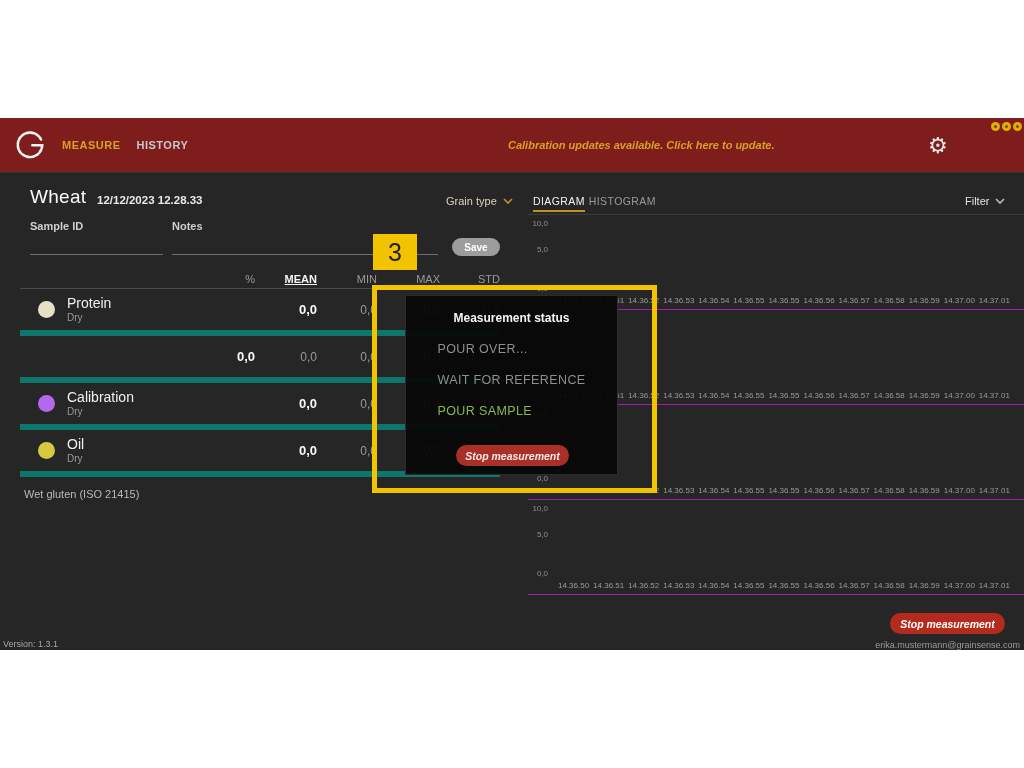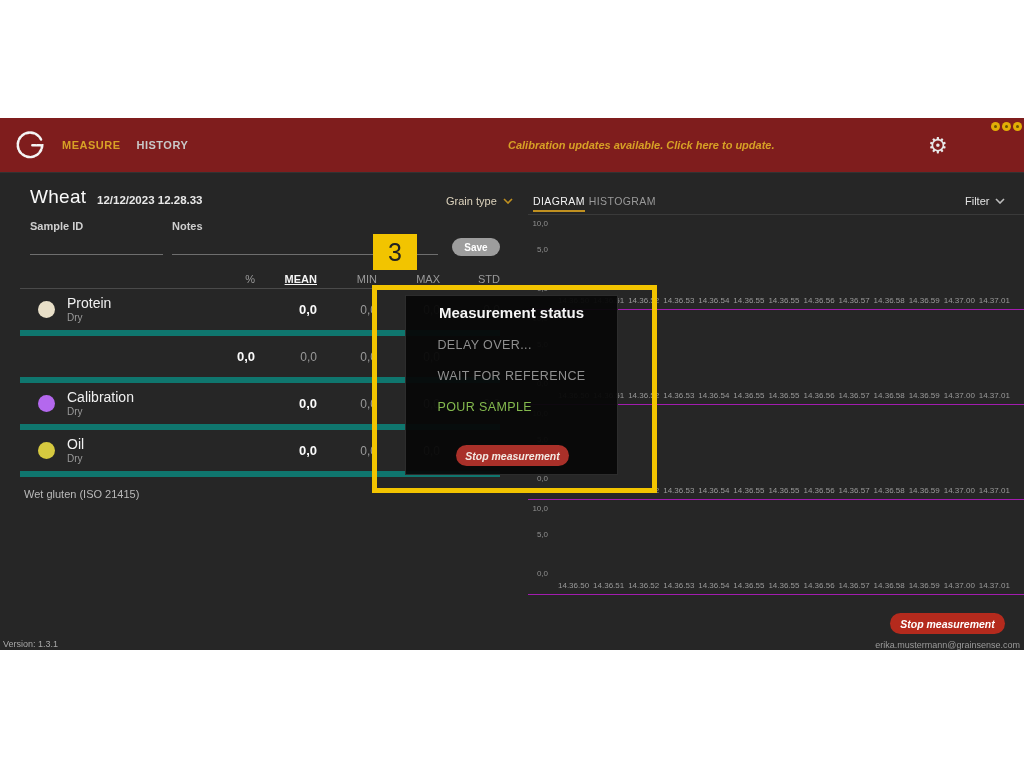--- a/index.html
+++ b/index.html
@@ -60,21 +60,21 @@
   .chart-row { position:relative; height:95px; border-bottom:1px solid #a21caf; }
   .ylab { position:absolute; left:2px; width:18px; text-align:right; font-size:8px; color:#8f8f8f; }
   .ylab.y10 { top:4px; } .ylab.y5 { top:24px;margin-top:6px; } .ylab.y0 { top:69px; }
   .ticks { position:absolute; left:30px; right:14px; bottom:4px; display:flex; justify-content:space-between; }
   .ticks span { font-size:8px; color:#9a9a9a; white-space:nowrap; }
 
   
   #hl-badge { position:absolute; left:373px; top:61px; width:44px; height:36px; background:#f2c400; color:#222; font-size:25px; font-weight:300; display:flex; align-items:center; justify-content:center; z-index:6; }
   #hl-rect { position:absolute; left:372px; top:112px; width:285px; height:208px; border:5px solid #f2c400; z-index:6; pointer-events:none; }
   #dialog { position:absolute; left:405px; top:122px; width:213px; height:180px; background:rgba(7,7,7,0.95); border:1px solid #2c2c2c; z-index:5; display:flex; flex-direction:column; align-items:center; }
-  #dialog-title { margin-top:8px; font-size:15px; font-weight:bold; color:#f5f5f5; }
+  #dialog-title { margin-top:15px; font-size:12px; font-weight:bold; color:#f5f5f5; }
   .status-line { margin-top:17px; font-size:12.5px; letter-spacing:.4px; }
   #dialog-stop { position:absolute; left:50px; bottom:8px; width:113px; height:21px; border-radius:11px; background:#a93029; color:#f3e9e3; font-size:10.5px; font-weight:600; font-style:italic; display:flex; align-items:center; justify-content:center; cursor:pointer; }
 
   #stop-btn { position:absolute; left:890px; top:440px; width:115px; height:21px; border-radius:11px; background:#b42a1d; color:#fff; font-size:10.5px; font-weight:600; font-style:italic; display:flex; align-items:center; justify-content:center; cursor:pointer; }
   #email { position:absolute; right:4px; top:467px; font-size:9px; color:#9a9a9a; }
   #version { position:absolute; left:3px; top:466px; font-size:9px; color:#a8a8a8; }
 </style>
 </head>
 <body>
 
@@ -267,21 +267,21 @@
               <span>14.37.01</span>
             </div>
           </div>
         </div>
 
       <div id="hl-badge">3</div>
       <div id="hl-rect"></div>
       <div id="dialog">
         <div id="dialog-title">Measurement status</div>
         <div id="dialog-lines">
-            <div class="status-line" style="color: rgb(143, 143, 143);">DELAY OVER...</div>
+            <div class="status-line" style="color: rgb(143, 143, 143);">POUR OVER...</div>
             <div class="status-line" style="color: rgb(143, 143, 143);">WAIT FOR REFERENCE</div>
             <div class="status-line" style="color: rgb(132, 185, 78);">POUR SAMPLE</div>
           </div>
         <div id="dialog-stop">Stop measurement</div>
       </div>
 
       <div id="stop-btn">Stop measurement</div>
       <div id="email">erika.mustermann@grainsense.com</div>
       <div id="version">Version: 1.3.1</div>
     </div>

